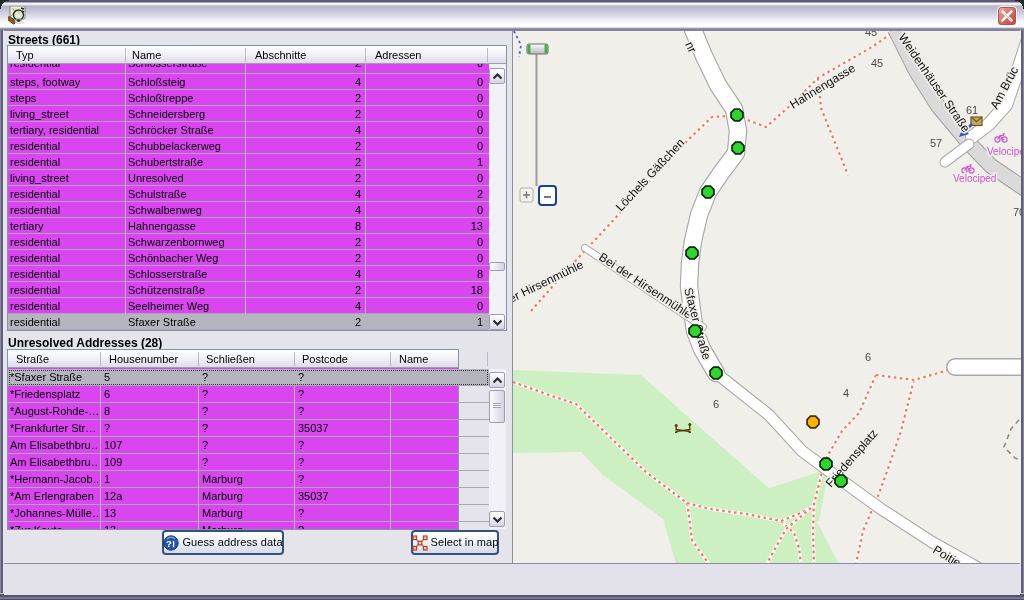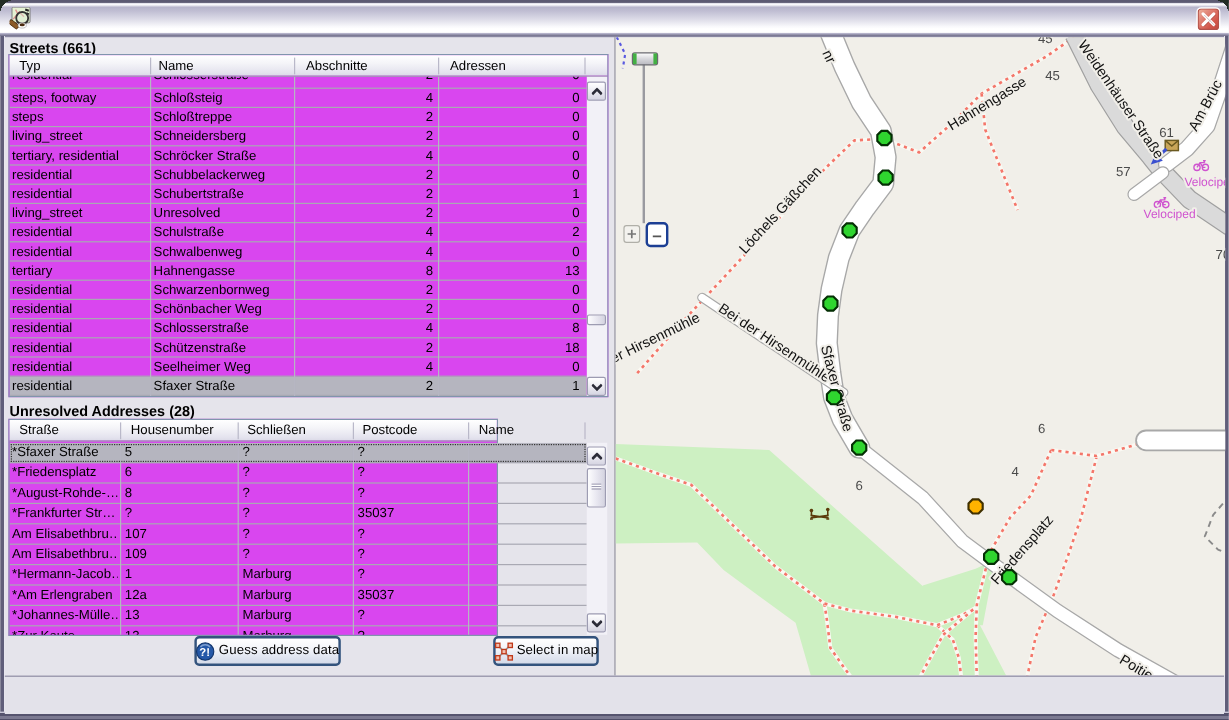--- a/index.html
+++ b/index.html
@@ -200,21 +200,21 @@
         <div class="sthumb" style="top:198px;height:9px;"></div>
         <div class="sbtn" style="top:250px;">
           <svg width="9" height="7" viewBox="0 0 9 7">
             <path d="M0.5 1.5 L4.5 5.5 L8.5 1.5" stroke="#2c2c38" stroke-width="2.2" fill="none"></path>
           </svg>
         </div>
       </div>
     </div>
 
   <div class="paneltitle" style="left:8px;top:336px;">Unresolved Addresses (28)</div>
-  <div class="tablebox" id="t2" style="left:7px;top:349px;width:408px;height:181px;">
+  <div class="tablebox" id="t2" style="left:7px;top:349px;width:452px;height:181px;">
       <div class="hdr">
         <div class="hc" style="left:8px;">Straße</div>
         <div class="hc" style="left:101px;">Housenumber</div>
         <div class="hc" style="left:198px;">Schließen</div>
         <div class="hc" style="left:294px;">Postcode</div>
         <div class="hc" style="left:391px;">Name</div>
         <div class="hsep" style="left:92px;"></div>
         <div class="hsep" style="left:190px;"></div>
         <div class="hsep" style="left:286px;"></div>
         <div class="hsep" style="left:382px;"></div>

